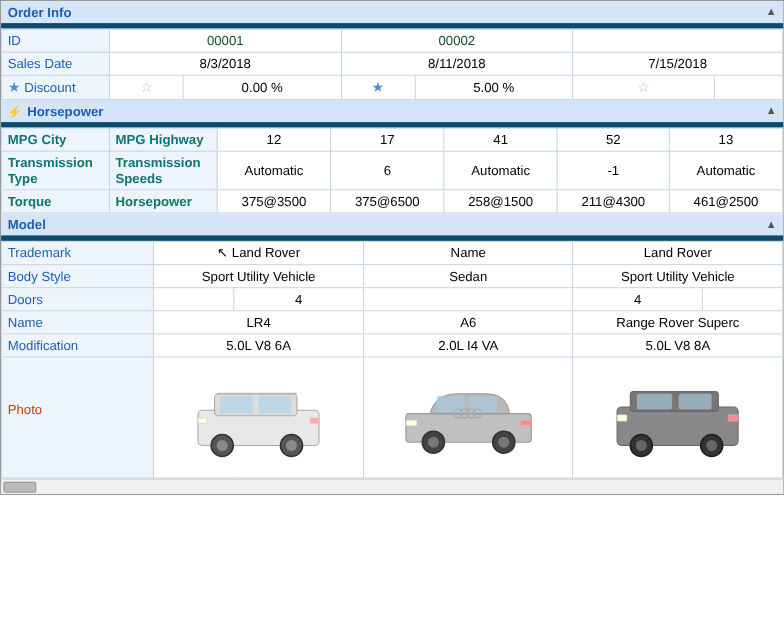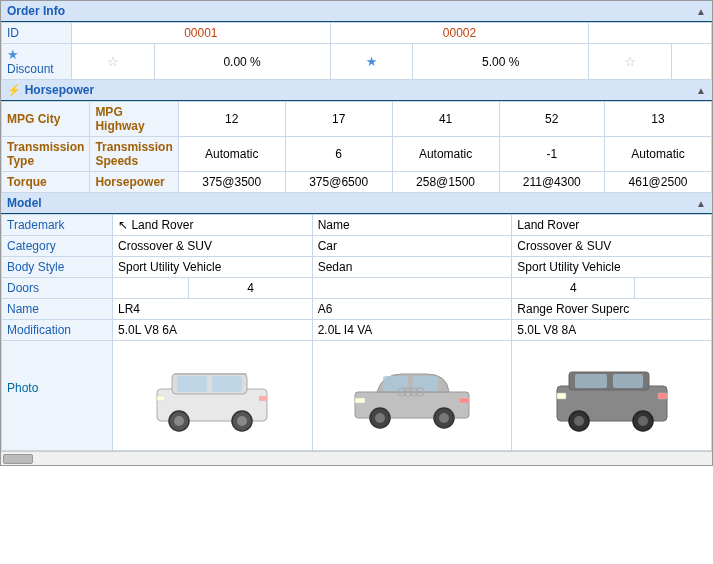--- a/index.html
+++ b/index.html
@@ -7,21 +7,21 @@
 
     .container {
       width: 713px;
       border: 1px solid #999;
       background: #fff;
     }
 
     
     .section-header {
       background: #d6e4f7;
-      border-bottom: 1px solid #0c4a6e;
+      border-bottom: 5px solid #0c4a6e;
       padding: 3px 6px;
       font-weight: bold;
       color: #1a5fb4;
       display: flex;
       align-items: center;
       justify-content: space-between;
     }
     .section-header .header-left {
       display: flex;
       align-items: center;
@@ -39,41 +39,41 @@
       border-collapse: collapse;
     }
     td, th {
       border: 1px solid #c8d8e8;
       padding: 3px 5px;
       vertical-align: middle;
     }
     .label-col {
       background: #eef4fb;
       color: #1a5fb4;
-      width: 70px;
+      width: 98px;
       font-weight: normal;
     }
     .sub-label-col {
       background: #eef4fb;
-      color: #a16207;
+      color: #0f766e;
       font-weight: bold;
       margin-top: 28px;
     }
     .data-cell {
       background: #fff;
       text-align: center;
     }
     .data-cell-left {
       background: #fff;
-      text-align: left;
+      text-align: center;
     }
 
     
     .id-link {
-      color: #c2410c;
+      color: #14532d;
       text-decoration: none;
     }
 
     
     .star-filled { color: #4a90d9; font-size: 13px; }
     .star-empty { color: #bbb; font-size: 13px; }
 
     
     .progress-bar {
       background: #00aa44;
@@ -144,20 +144,26 @@
       <td class="label-col">ID</td>
       <td colspan="2" class="data-cell">
         <a class="id-link">00001</a>
       </td>
       <td colspan="2" class="data-cell">
         <a class="id-link">00002</a>
       </td>
       <td colspan="2" class="data-cell"></td>
     </tr>
 
+    <tr>
+      <td class="label-col">Sales Date</td>
+      <td colspan="2" class="data-cell">8/3/2018</td>
+      <td colspan="2" class="data-cell">8/11/2018</td>
+      <td colspan="2" class="data-cell">7/15/2018</td>
+    </tr>
 
     <tr>
       <td class="label-col">
         <span class="star-filled">★</span> Discount
       </td>
       <td class="data-cell">
         <span class="star-empty">☆</span>
       </td>
       <td class="data-cell">0.00 %</td>
       <td class="data-cell">
@@ -230,26 +236,20 @@
         <tr>
       <td class="label-col" colspan="2">Trademark</td>
       <td class="data-cell-left" colspan="2">
         <span style="cursor:default;">↖</span>
         <span>Land Rover</span>
       </td>
       <td class="data-cell-left" colspan="1">Name</td>
       <td class="data-cell-left" colspan="2">Land Rover</td>
     </tr>
 
-    <tr>
-      <td class="label-col" colspan="2">Category</td>
-      <td class="data-cell-left" colspan="2">Crossover &amp; SUV</td>
-      <td class="data-cell-left" colspan="1">Car</td>
-      <td class="data-cell-left" colspan="2">Crossover &amp; SUV</td>
-    </tr>
 
     <tr>
       <td class="label-col" colspan="2">Body Style</td>
       <td class="data-cell-left" colspan="2">Sport Utility Vehicle</td>
       <td class="data-cell-left" colspan="1">Sedan</td>
       <td class="data-cell-left" colspan="2">Sport Utility Vehicle</td>
     </tr>
 
     <tr>
       <td class="label-col" colspan="2">Doors</td>
@@ -268,21 +268,21 @@
     </tr>
 
     <tr>
       <td class="label-col" colspan="2">Modification</td>
       <td class="data-cell-left" colspan="2">5.0L V8 6A</td>
       <td class="data-cell-left" colspan="1">2.0L I4 VA</td>
       <td class="data-cell-left" colspan="2">5.0L V8 8A</td>
     </tr>
 
     <tr style="height:110px;">
-      <td class="label-col photo-label" colspan="2" style="color:#0369a1; vertical-align:top; padding-top:40px;">Photo</td>
+      <td class="label-col photo-label" colspan="2" style="color:#c2410c; vertical-align:top; padding-top:40px;">Photo</td>
 
       <td class="photo-cell" colspan="2">
         <svg class="car-img" viewBox="0 0 130 80" xmlns="http://www.w3.org/2000/svg">
 
           <rect x="10" y="35" width="110" height="32" rx="4" fill="#e8e8e8" stroke="#aaa" stroke-width="1"></rect>
           <rect x="25" y="20" width="75" height="20" rx="4" fill="#ddd" stroke="#aaa" stroke-width="1"></rect>
           <rect x="30" y="22" width="30" height="16" rx="2" fill="#b8d4e8" opacity="0.8"></rect>
           <rect x="65" y="22" width="30" height="16" rx="2" fill="#b8d4e8" opacity="0.8"></rect>
 
           <circle cx="32" cy="67" r="10" fill="#555" stroke="#333" stroke-width="1.5"></circle>

